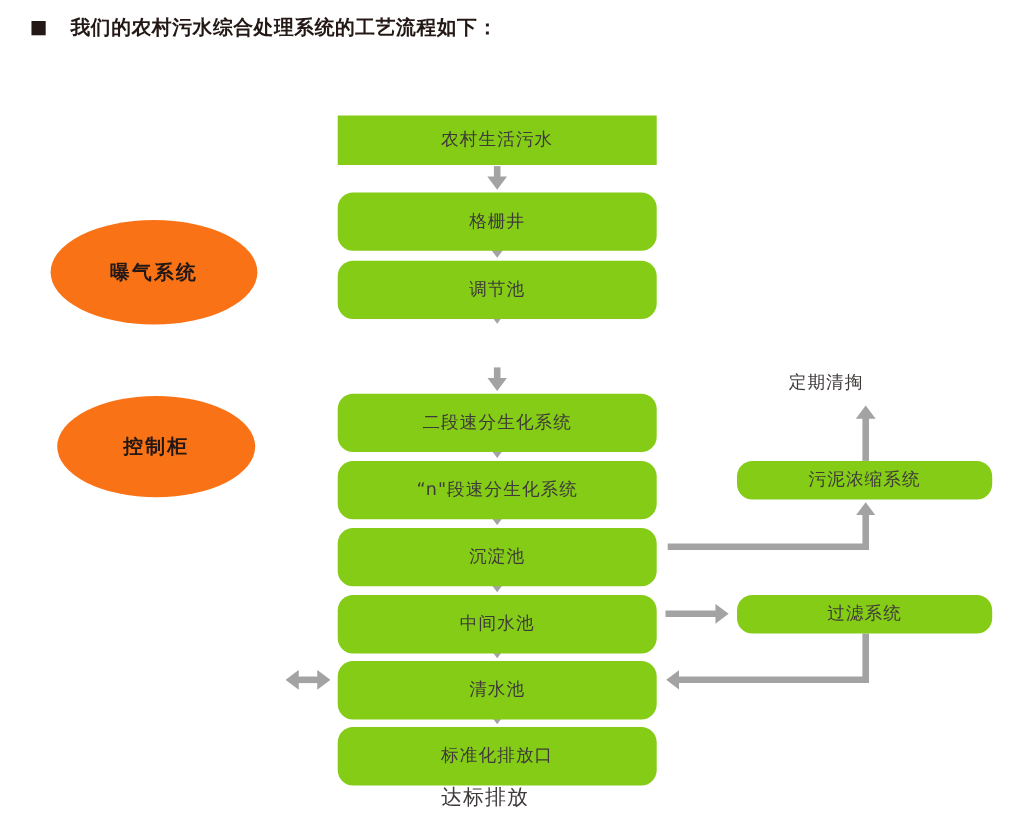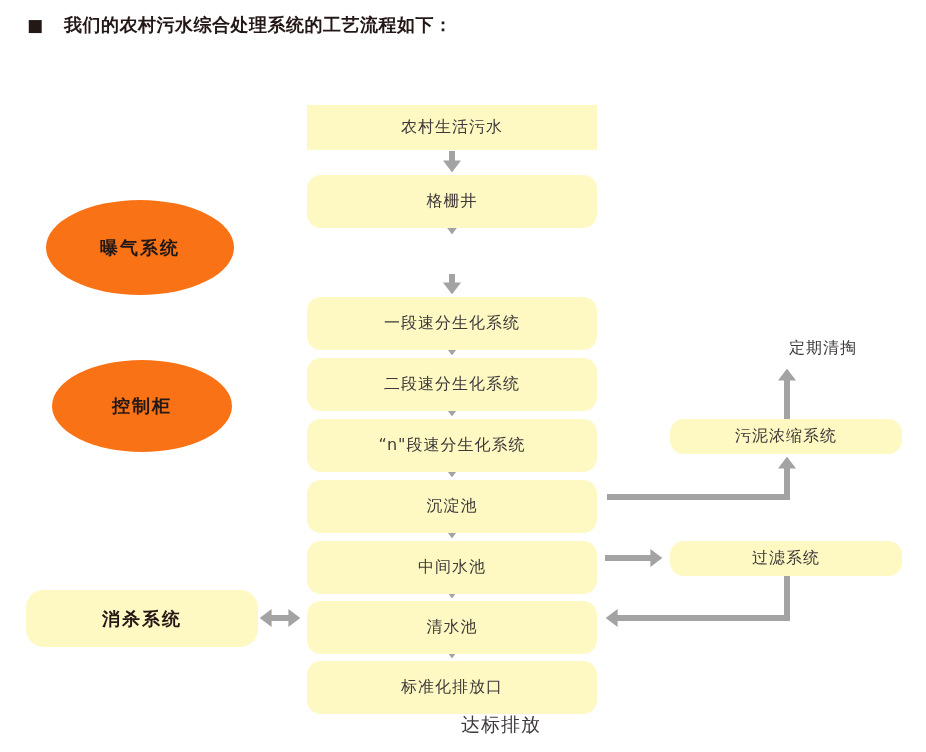--- a/index.html
+++ b/index.html
@@ -6,40 +6,40 @@
   body {font-family:"DejaVu Sans","Liberation Sans",sans-serif;}
   .stage {position:relative; width:926px; height:752px; background:#ffffff; overflow:hidden;}
 
   
   .hdr {position:absolute; left:27px; top:13px; display:flex; align-items:center;}
   .hdr .bullet {font-size:17px; line-height:1; color:#231815; margin-right:21px;}
   .hdr h1 {margin:0; font-size:18px; font-weight:bold; color:#231815; letter-spacing:0.5px;}
 
   
   .node {position:absolute; display:flex; align-items:center; justify-content:center;
-         background:#fef9c3; color:#3e3a39; font-size:16px; border-radius:14px;
+         background:#84cc16; color:#3e3a39; font-size:16px; border-radius:14px;
          letter-spacing:1px; white-space:nowrap;}
   .main {left:307px; width:290px; height:53px;}
   .n1 {top:105px; height:45px; border-radius:0;}
   .n2 {top:175px;} .n3 {top:237px;} .n4 {top:297px;} .n5 {top:358px;}
   .n6 {top:419px;} .n7 {top:480px;font-family:Liberation Mono, monospace;} .n8 {top:541px;} .n9 {top:601px;} .n10 {top:661px;}
 
   .rightbox {left:670px; width:232px; height:35px;}
   .sludge {top:419px;} .filter {top:541px;}
 
   .disinfect {left:26px; top:590px; width:232px; height:57px; border-radius:18px;
               font-weight:bold; font-size:18px; color:#231815; letter-spacing:2px;}
 
   .ellipse {position:absolute; background:#f97316; border-radius:50%;
             display:flex; align-items:center; justify-content:center;
             font-weight:bold; font-size:18px; color:#231815; letter-spacing:2px;}
   .e1 {left:46px; top:200px; width:188px; height:95px;}
   .e2 {left:52px; top:360px; width:180px; height:92px;}
 
-  .floating-label {position:absolute; color:#3e3a39; font-size:16px; text-align:right;
+  .floating-label {position:absolute; color:#3e3a39; font-size:16px; text-align:left;
                    letter-spacing:1px; white-space:nowrap;}
   .cleaning {left:717px; top:338px; width:140px;}
   .end {left:401px; top:712px; width:140px; font-size:19px;}
 
   
   svg.overlay {position:absolute; left:0; top:0; pointer-events:none;}
   .ar {stroke:#a3a3a3; stroke-width:6; fill:none;}
 </style>
 </head>
 <body>
@@ -71,31 +71,30 @@
 
     <polyline class="ar" points="607,497 787,497 787,468" marker-end="url(#ah)"></polyline>
     <line class="ar" x1="787" y1="419" x2="787" y2="380" marker-end="url(#ah)"></line>
     <line class="ar" x1="605" y1="558" x2="651" y2="558" marker-end="url(#ah)"></line>
     <polyline class="ar" points="787,576 787,618 617,618" marker-end="url(#ah)"></polyline>
     <line class="ar" x1="271" y1="618" x2="289" y2="618" marker-start="url(#ah)" marker-end="url(#ah)"></line>
   </svg>
 
   <div class="node main n1">农村生活污水</div>
   <div class="node main n2">格栅井</div>
-  <div class="node main n4">一段速分生化系统</div>
+  <div class="node main n3">调节池</div>
   <div class="node main n5">二段速分生化系统</div>
   <div class="node main n6">“n"段速分生化系统</div>
   <div class="node main n7">沉淀池</div>
   <div class="node main n8">中间水池</div>
   <div class="node main n9">清水池</div>
   <div class="node main n10">标准化排放口</div>
 
   <div class="floating-label end">达标排放</div>
 
   <div class="ellipse e1">曝气系统</div>
   <div class="ellipse e2">控制柜</div>
-  <div class="node disinfect">消杀系统</div>
 
   <div class="floating-label cleaning">定期清掏</div>
   <div class="node rightbox filter">过滤系统</div>
   <div class="node rightbox sludge">污泥浓缩系统</div>
 
 </div>
 
 </body></html>

